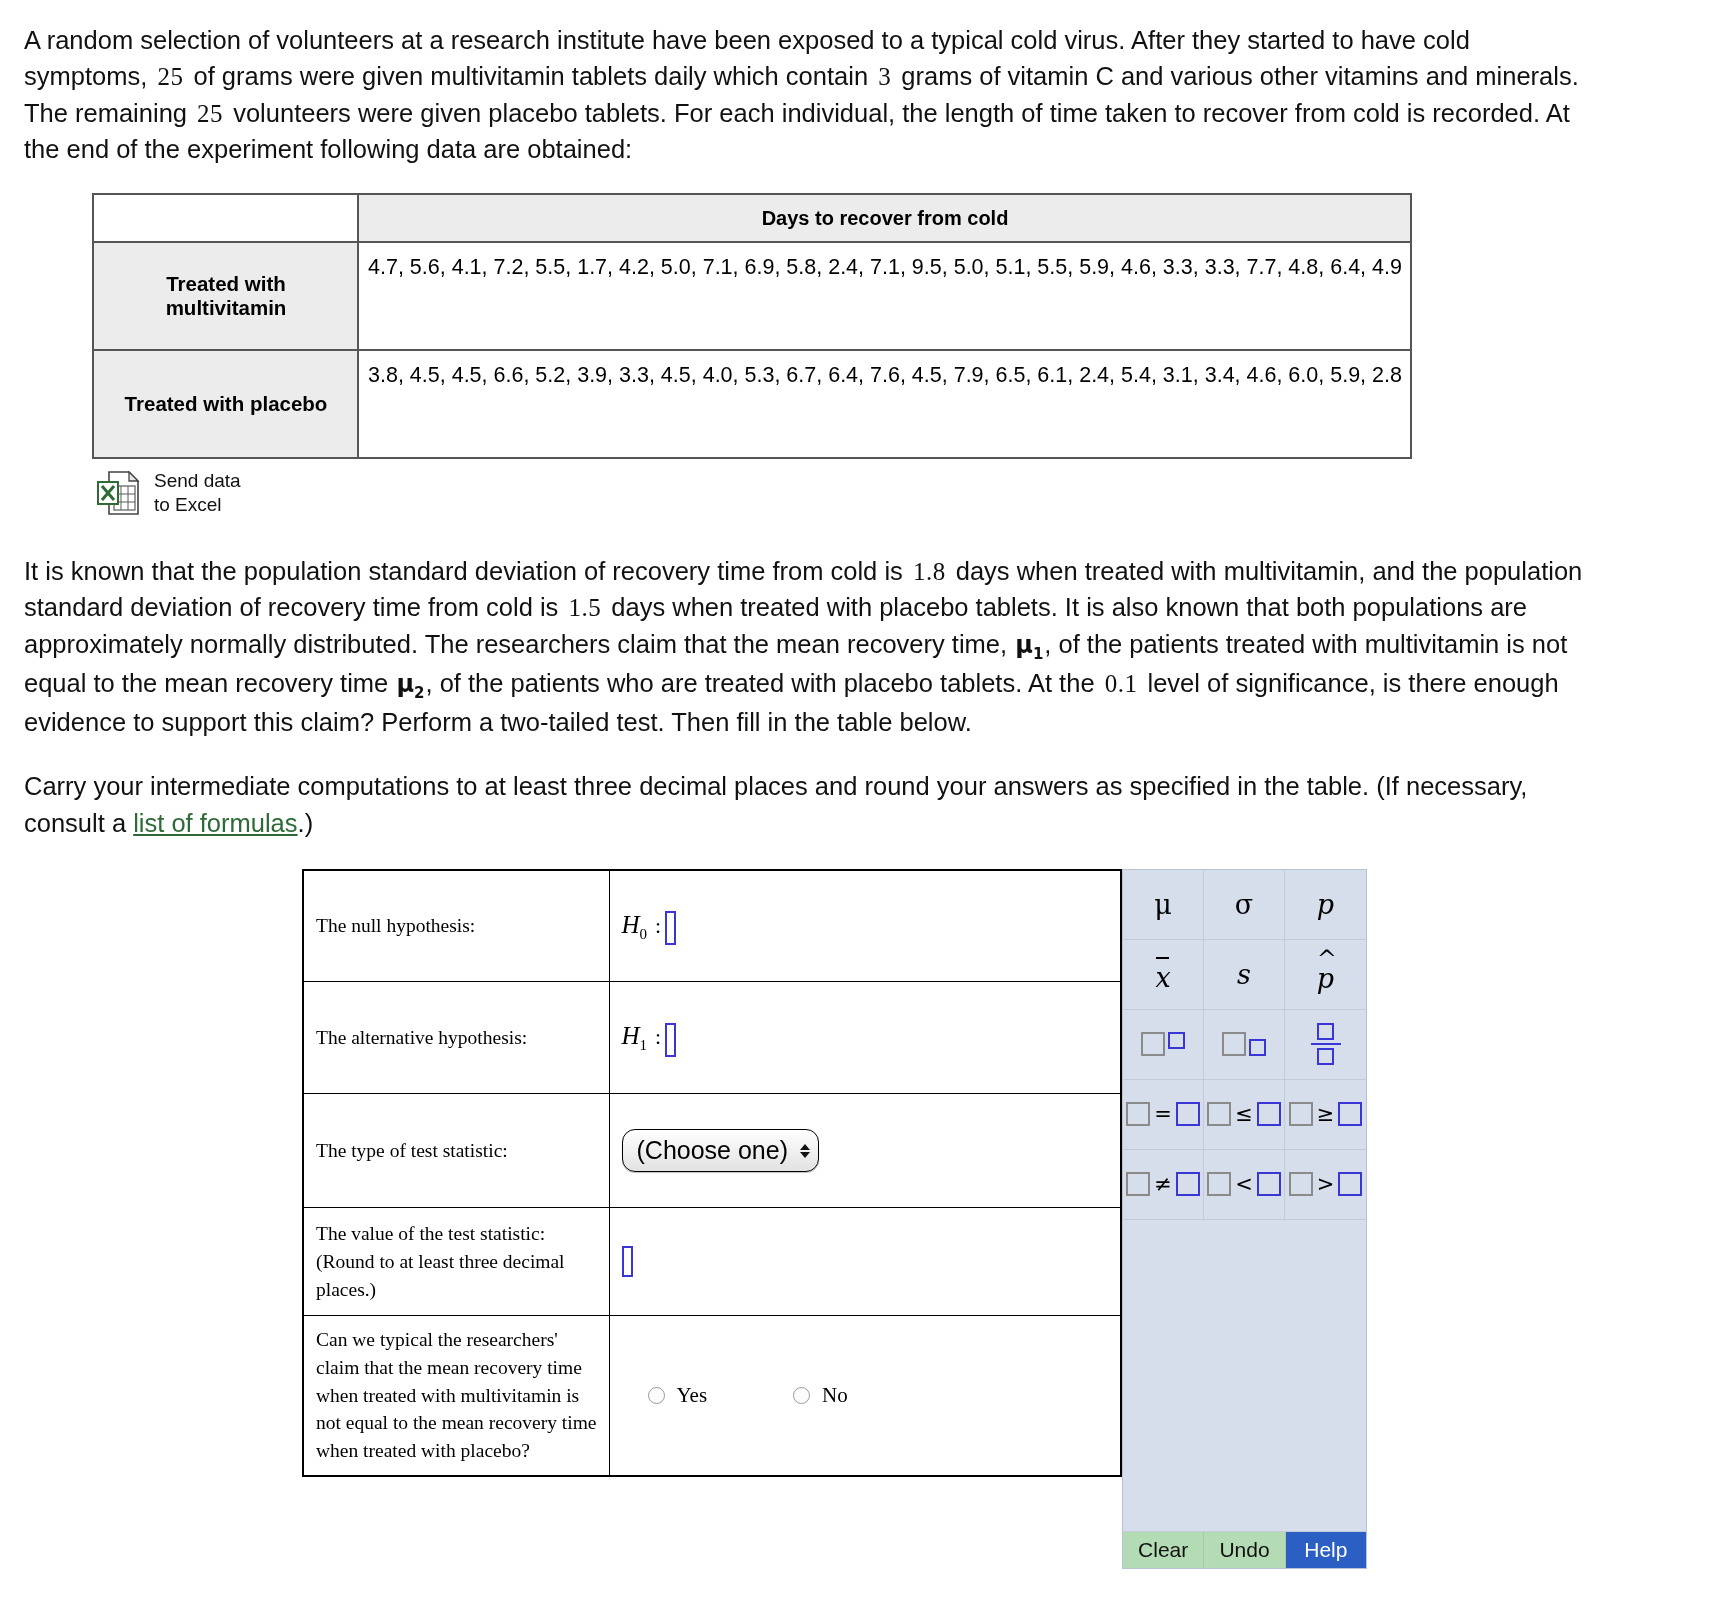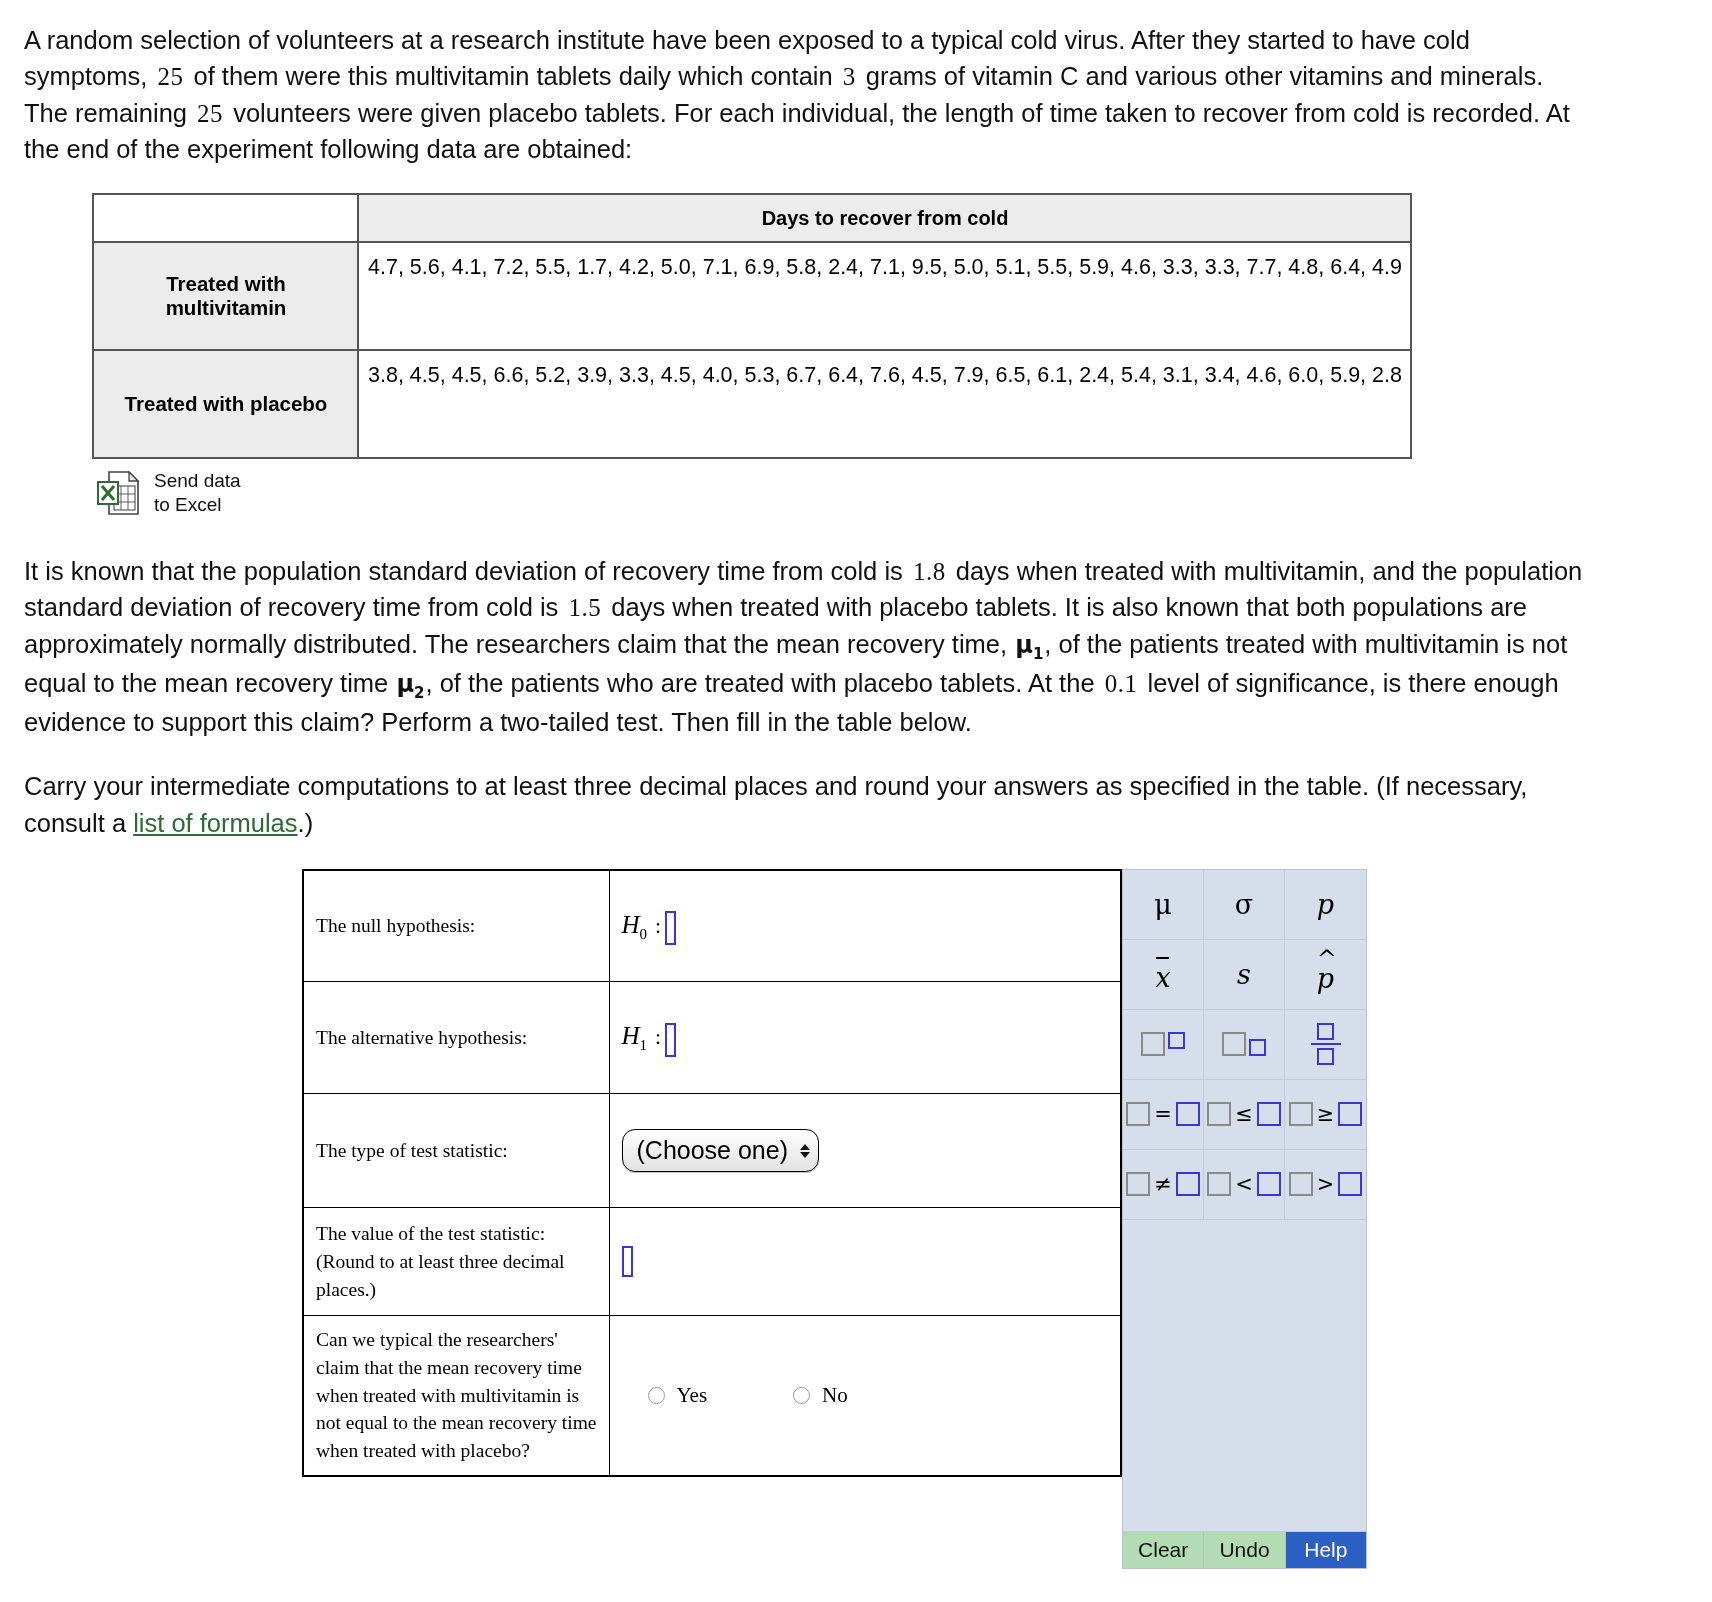--- a/index.html
+++ b/index.html
@@ -250,21 +250,21 @@
 </style>
 </head>
 <body>
 
 <div class="page">
 
   <div class="prose">
     <p>
       <span>A random selection of volunteers at a research institute have been exposed to a typical cold virus. After they started to have cold symptoms,</span>
       <span class="mathnum">25</span>
-      <span>of them were this multivitamin tablets daily which contain</span>
+      <span>of grams were given multivitamin tablets daily which contain</span>
       <span class="mathnum">3</span>
       <span>grams of vitamin C and various other vitamins and minerals. The remaining</span>
       <span class="mathnum">25</span>
       <span>volunteers were given placebo tablets. For each individual, the length of time taken to recover from cold is recorded. At the end of the experiment following data are obtained:</span>
     </p>
   </div>
 
   <div class="data-table-wrap">
     <table class="data-table">
       <tbody>

